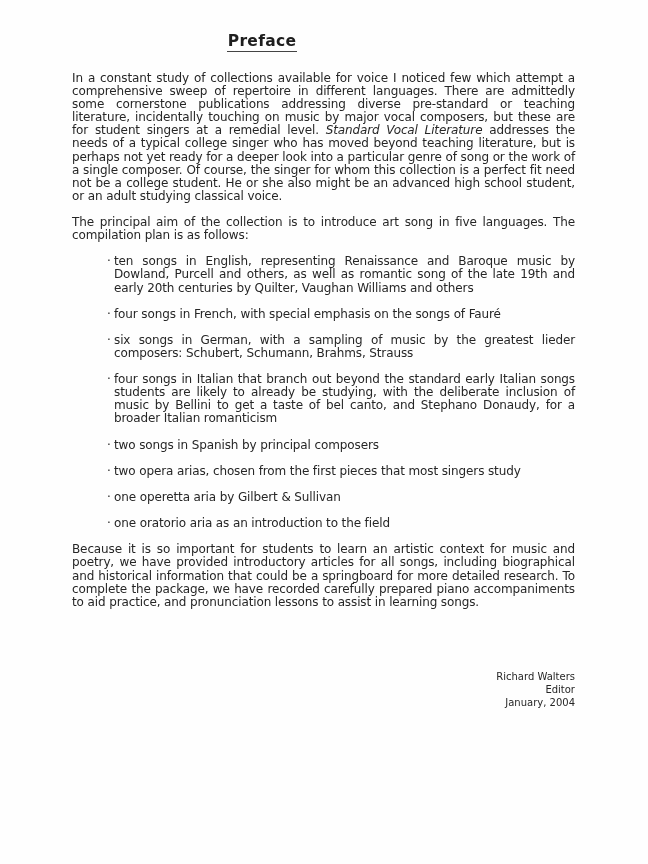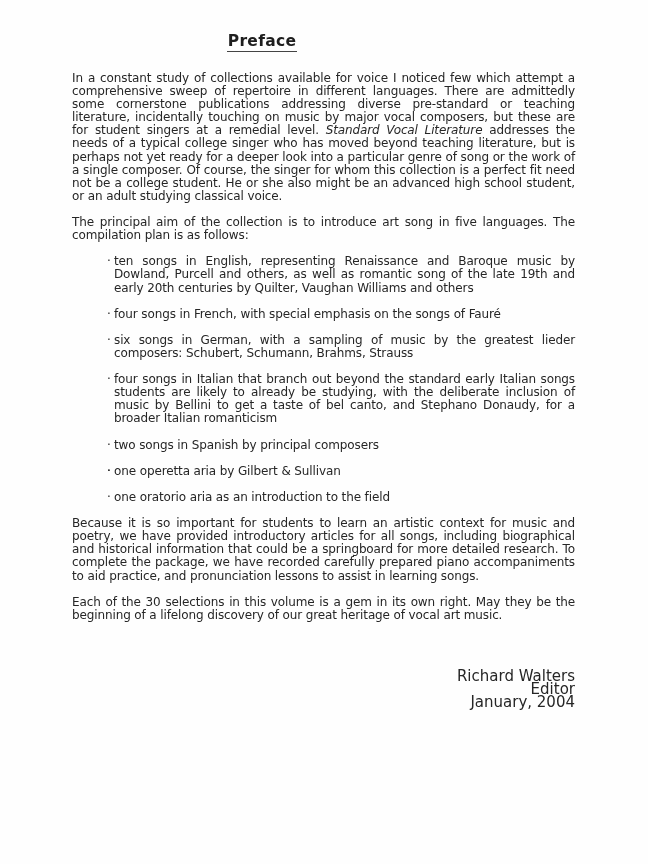--- a/index.html
+++ b/index.html
@@ -20,21 +20,21 @@
       font-size: 12px; line-height: 13.1px; letter-spacing: -0.12px;
     }
     p { margin: 0 0 13.1px 0; text-align: justify; }
     ul { list-style: none; margin: 0 0 13.1px 0; padding: 0 0 0 36px; }
     li { position: relative; padding-left: 6px; margin-bottom: 13.1px; text-align: justify; }
     li:last-child { margin-bottom: 0; }
     li .bullet { position: absolute; left: -1px; top: 0; }
     em { font-style: italic; }
     .sig {
       position: absolute; right: 73px; top: 670px; text-align: right;
-      font-size: 15px; line-height: 13.1px;
+      font-size: 10px; line-height: 13.1px;
     }
   </style>
 </head>
 <body>
 
 <div class="page">
   <div class="title">
     <span>Preface</span>
   </div>
 
@@ -46,27 +46,26 @@
     <ul>
       <li><span class="bullet">·</span><span>ten songs in English, representing Renaissance and Baroque music by Dowland, Purcell and others, as well as romantic song of the late 19th and early 20th centuries by Quilter, Vaughan Williams and others</span></li>
       <li><span class="bullet">·</span><span>four songs in French, with special emphasis on the songs of Fauré</span></li>
       <li><span class="bullet">·</span><span>six songs in German, with a sampling of music by the greatest lieder composers: Schubert, Schumann, Brahms, Strauss</span></li>
       <li><span class="bullet">·</span><span>four songs in Italian that branch out beyond the standard early Italian songs students are likely to already be studying, with the deliberate inclusion of music by Bellini to get a taste of bel canto, and Stephano Donaudy, for a broader Italian romanticism</span></li>
       <li><span class="bullet">·</span><span>two songs in Spanish by principal composers</span></li>
     </ul>
 
 
     <ul>
-      <li><span class="bullet">·</span></li>
+      <li><span class="bullet">·</span><span>two opera arias, chosen from the first pieces that most singers study</span></li>
       <li><span class="bullet">·</span><span>one operetta aria by Gilbert &amp; Sullivan</span></li>
       <li><span class="bullet">·</span><span>one oratorio aria as an introduction to the field</span></li>
     </ul>
 
     <p>Because it is so important for students to learn an artistic context for music and poetry, we have provided introductory articles for all songs, including biographical and historical information that could be a springboard for more detailed research. To complete the package, we have recorded carefully prepared piano accompaniments to aid practice, and pronunciation lessons to assist in learning songs.</p>
-    <p>Each of the 30 selections in this volume is a gem in its own right. May they be the beginning of a lifelong discovery of our great heritage of vocal art music.</p>
   </div>
 
   <div class="sig">
     <div>Richard Walters</div>
     <div>Editor</div>
     <div>January, 2004</div>
   </div>
 </div>
 
 </body></html>

